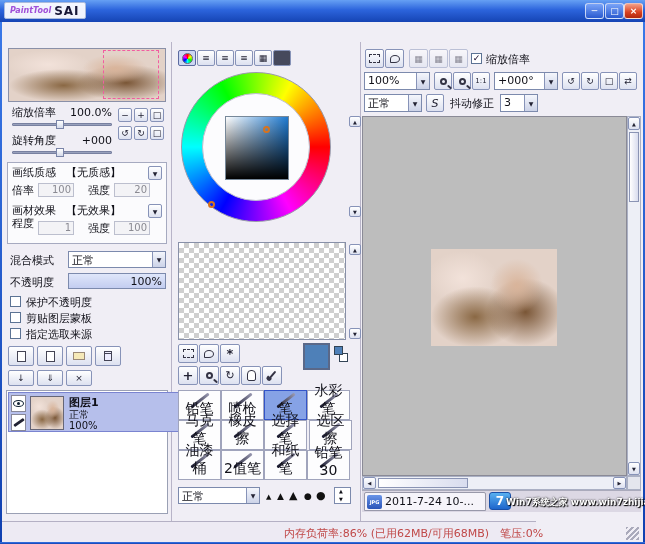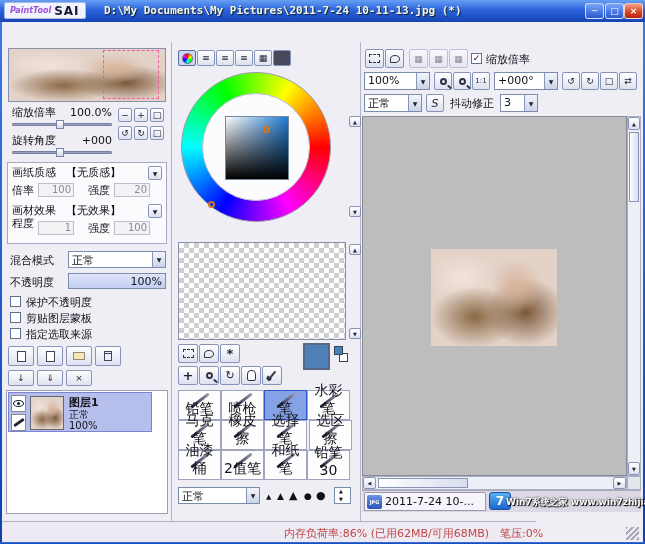--- a/index.html
+++ b/index.html
@@ -72,21 +72,20 @@
 
   <div class="frame" style="left:0;top:22px;width:2px;height:520px"></div>
   <div class="frame" style="left:643px;top:22px;width:2px;height:520px"></div>
   <div class="frame" style="left:0;top:542px;width:645px;height:2px"></div>
 
   <div class="title">
     <div class="logo">
       <span class="p1">PaintTool</span>
       <span class="p2">SAI</span>
     </div>
-    <div class="ttext">D:\My Documents\My Pictures\2011-7-24 10-11-13.jpg (*)</div>
     <div class="wbtn mm" style="left:585px">─</div>
     <div class="wbtn mm" style="left:605px">□</div>
     <div class="wbtn cl" style="left:624px">×</div>
   </div>
 
 
   <div class="abs" style="left:171px;top:42px;width:1px;height:479px;background:#b8b4c8"></div>
   <div class="abs" style="left:360px;top:42px;width:1px;height:479px;background:#b8b4c8"></div>
 
   <div class="abs" style="left:8px;top:48px;width:158px;height:54px;border:1px solid #8a90a8;background:#fff">
@@ -152,21 +151,21 @@
       <span class="i-folder"></span>
     </div>
   <div class="btn" style="left:95px;top:346px;width:26px;height:20px">
       <span class="i-trash"></span>
     </div>
   <div class="btn" style="left:8px;top:370px;width:26px;height:16px">↓</div>
   <div class="btn" style="left:37px;top:370px;width:26px;height:16px">⇓</div>
   <div class="btn" style="left:66px;top:370px;width:26px;height:16px">×</div>
 
   <div class="abs" style="left:6px;top:390px;width:162px;height:124px;background:#fff;border:1px solid #9aa0b4">
-    <div class="abs" style="left:1px;top:1px;width:144px;height:40px;background:#b6bfeb;border:1px solid #7a84d0">
+    <div class="abs" style="left:1px;top:1px;width:180px;height:40px;background:#b6bfeb;border:1px solid #7a84d0">
       <div class="abs" style="left:2px;top:2px;width:15px;height:17px;background:#fff;border:1px solid #889;display:flex;align-items:center;justify-content:center">
           <span class="i-eye"></span>
         </div>
       <div class="abs" style="left:2px;top:21px;width:15px;height:17px;background:#fff;border:1px solid #889;display:flex;align-items:center;justify-content:center">
           <span class="i-brushmark"></span>
         </div>
       <div class="photo abs" style="left:21px;top:3px;width:34px;height:34px;border:1px solid #667"></div>
       <div class="abs" style="left:60px;top:2px;font-size:11px;font-weight:bold">图层1</div>
       <div class="abs" style="left:60px;top:15px;font-size:10px">正常</div>
       <div class="abs" style="left:60px;top:27px;font-size:10px">100%</div>

